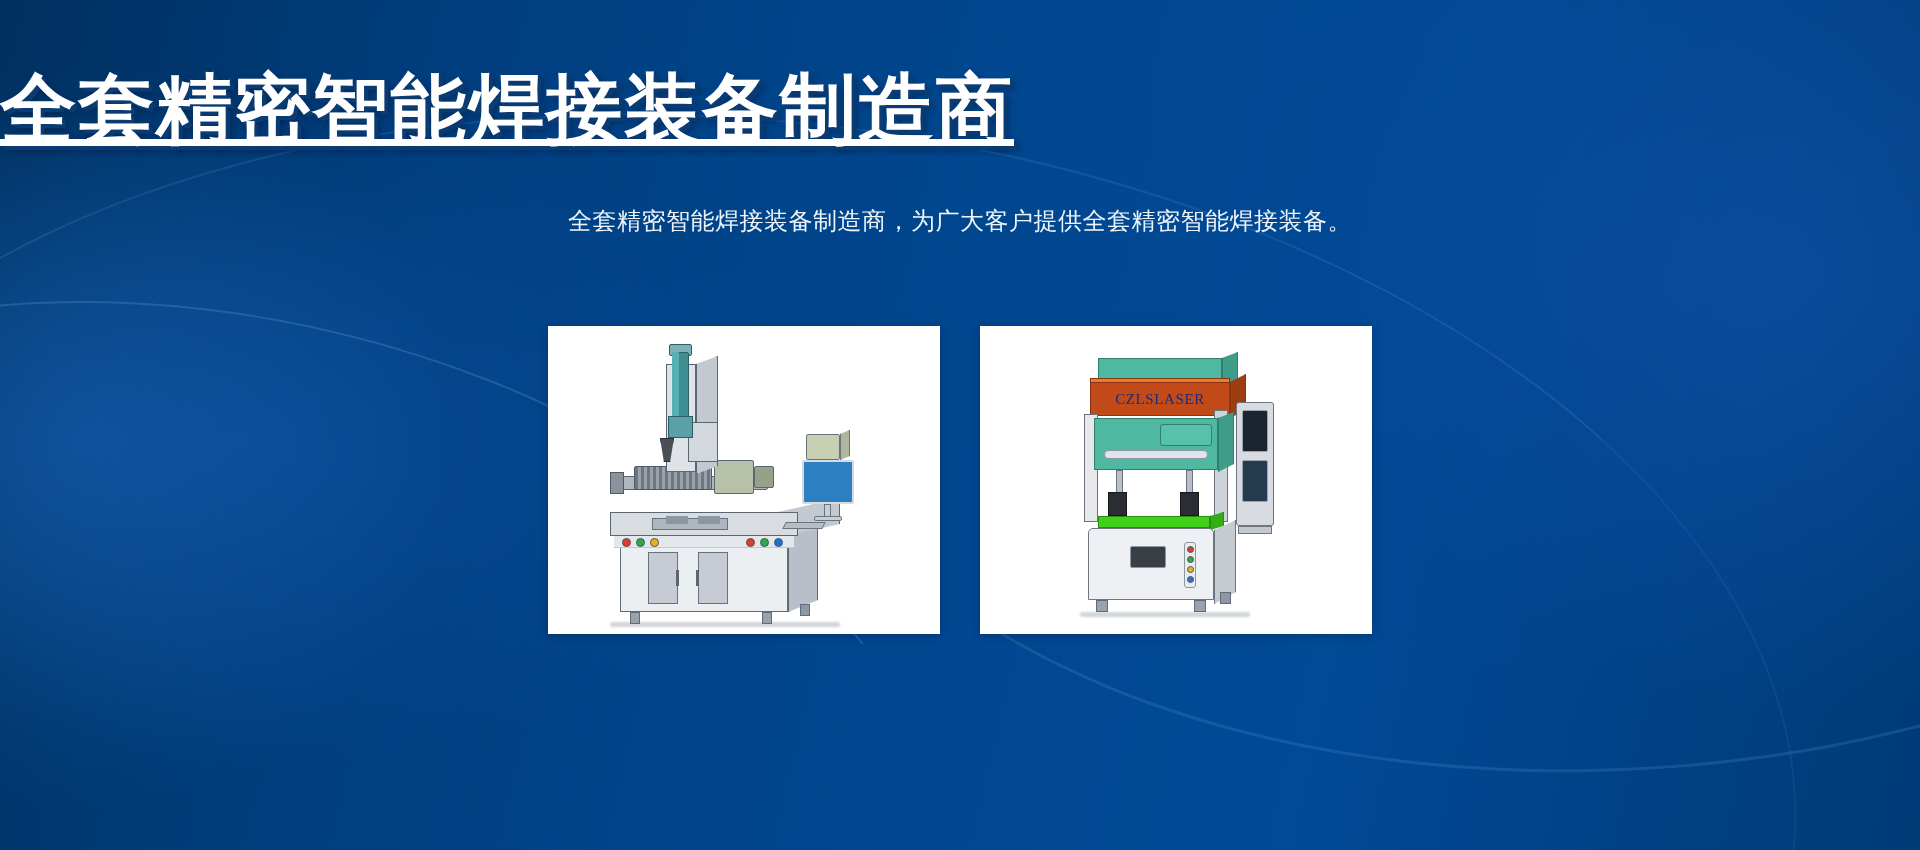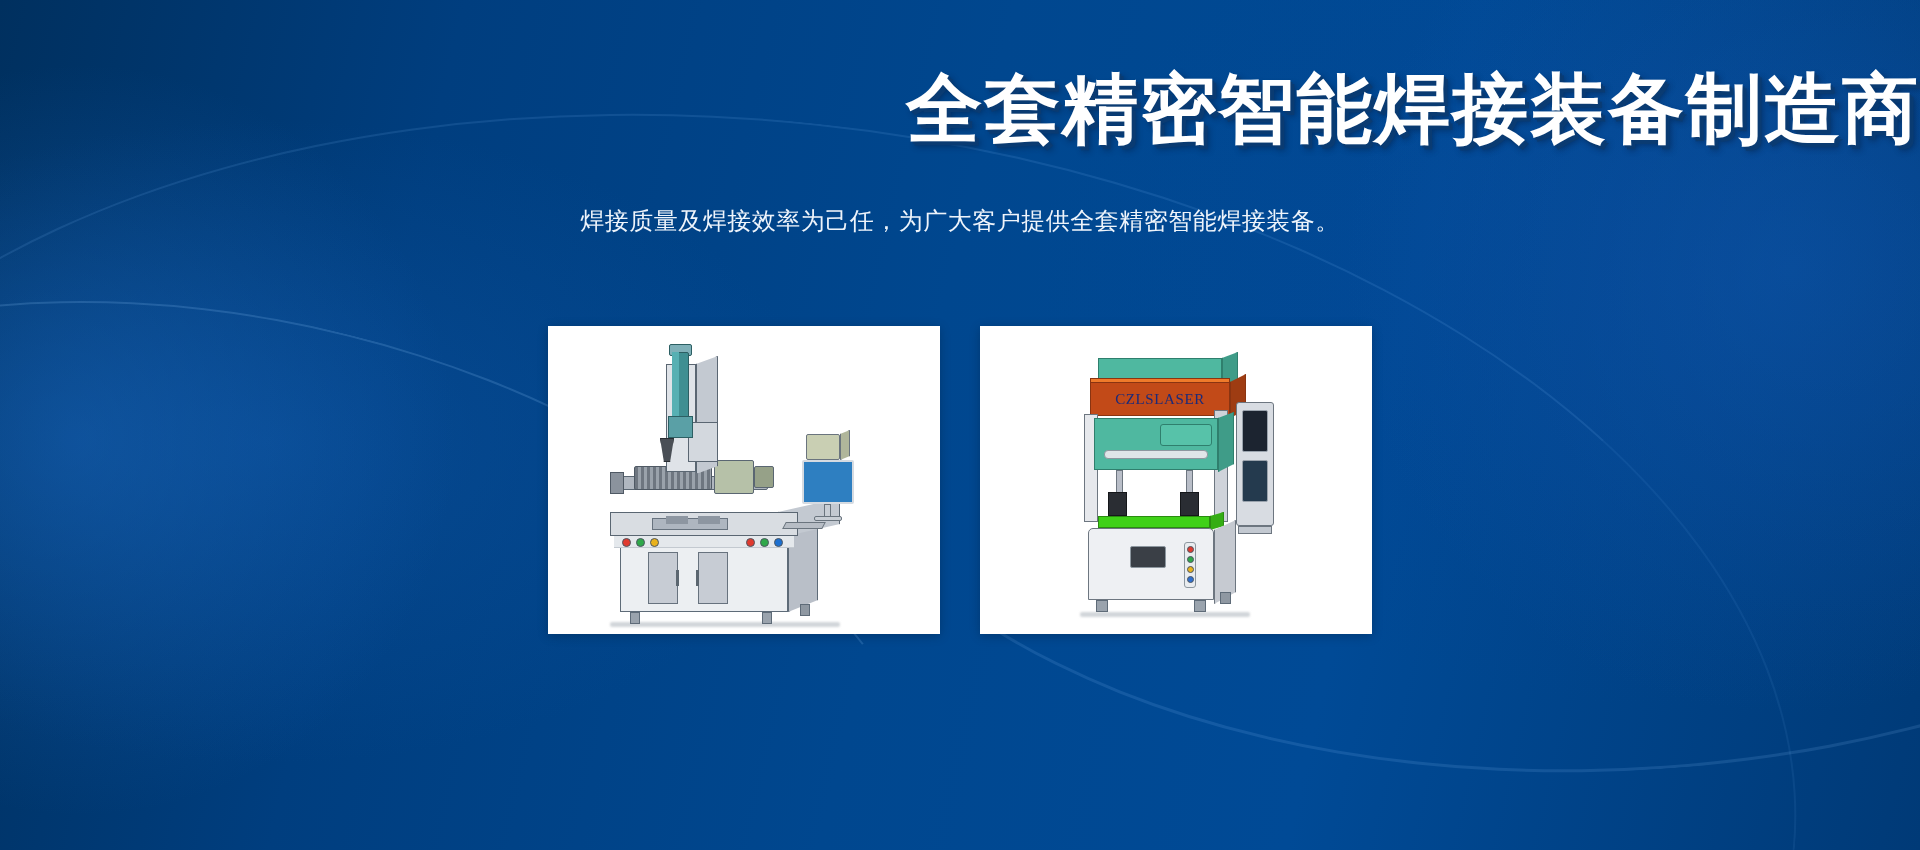--- a/index.html
+++ b/index.html
@@ -35,31 +35,32 @@
          border-width:1px; border-bottom-color:rgba(110,170,240,.10); transform:rotate(3deg); }
   .glowL { position:absolute; width:760px; height:760px; left:-300px; top:60px;
            background:radial-gradient(circle,rgba(30,110,200,.40) 0%,rgba(30,110,200,0) 70%); }
   .glowR { position:absolute; width:900px; height:900px; right:-320px; top:-180px;
            background:radial-gradient(circle,rgba(20,95,185,.35) 0%,rgba(20,95,185,0) 70%); }
 
   #content { position:relative; z-index:5; width:1920px; height:850px; }
 
   .title {
     position:absolute; top:68px; left:0; width:1920px;
-    text-align:right;
+    text-align:left;
     font-size:76px;
     font-weight:bold;
     color:#ffffff;
     letter-spacing:2px;
     line-height:1.08;
     text-shadow:
       2px 2px 0 #0a3b72,
       4px 4px 0 #0a3b72,
       5px 5px 6px rgba(0,20,50,.45);
     white-space:nowrap;
+    text-decoration:underline;
   }
 
   .subtitle {
     position:absolute; top:200px; left:360px; width:1200px;
     text-align:center;
     font-size:24px;
     color:#eef4fb;
     line-height:42px;
     letter-spacing:.5px;
   }
@@ -206,21 +207,21 @@
   <div class="swoosh sw2"></div>
   <div class="swoosh sw3"></div>
   <div class="swoosh sw4"></div>
   <div class="swoosh sw5"></div>
 
   <div id="content">
 
     <div class="title">全套精密智能焊接装备制造商</div>
 
     <div class="subtitle">
-      <div>焊接质量及焊接效率为己任，为广大客户提供全套精密智能焊接装备。</div>
+      <div>全套精密智能焊接装备制造商，为广大客户提供全套精密智能焊接装备。</div>
     </div>
 
     <div class="cards">
 
       <div class="card">
         <div class="m1">
           <div class="p ground"></div>
           <div class="p base-shadow-r"></div>
           <div class="p base-body"></div>
           <div class="p door-l"></div>

